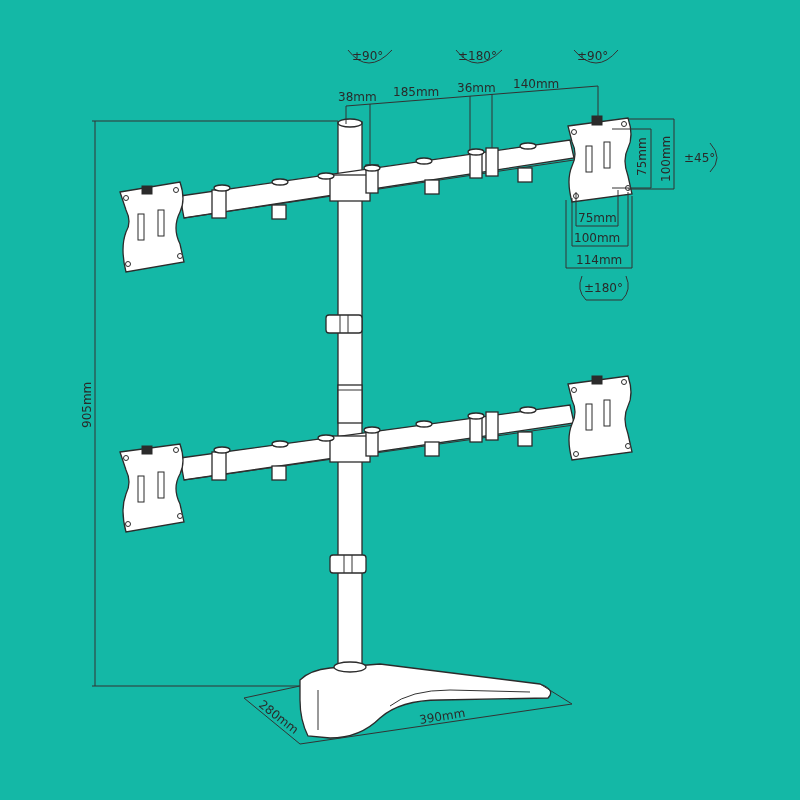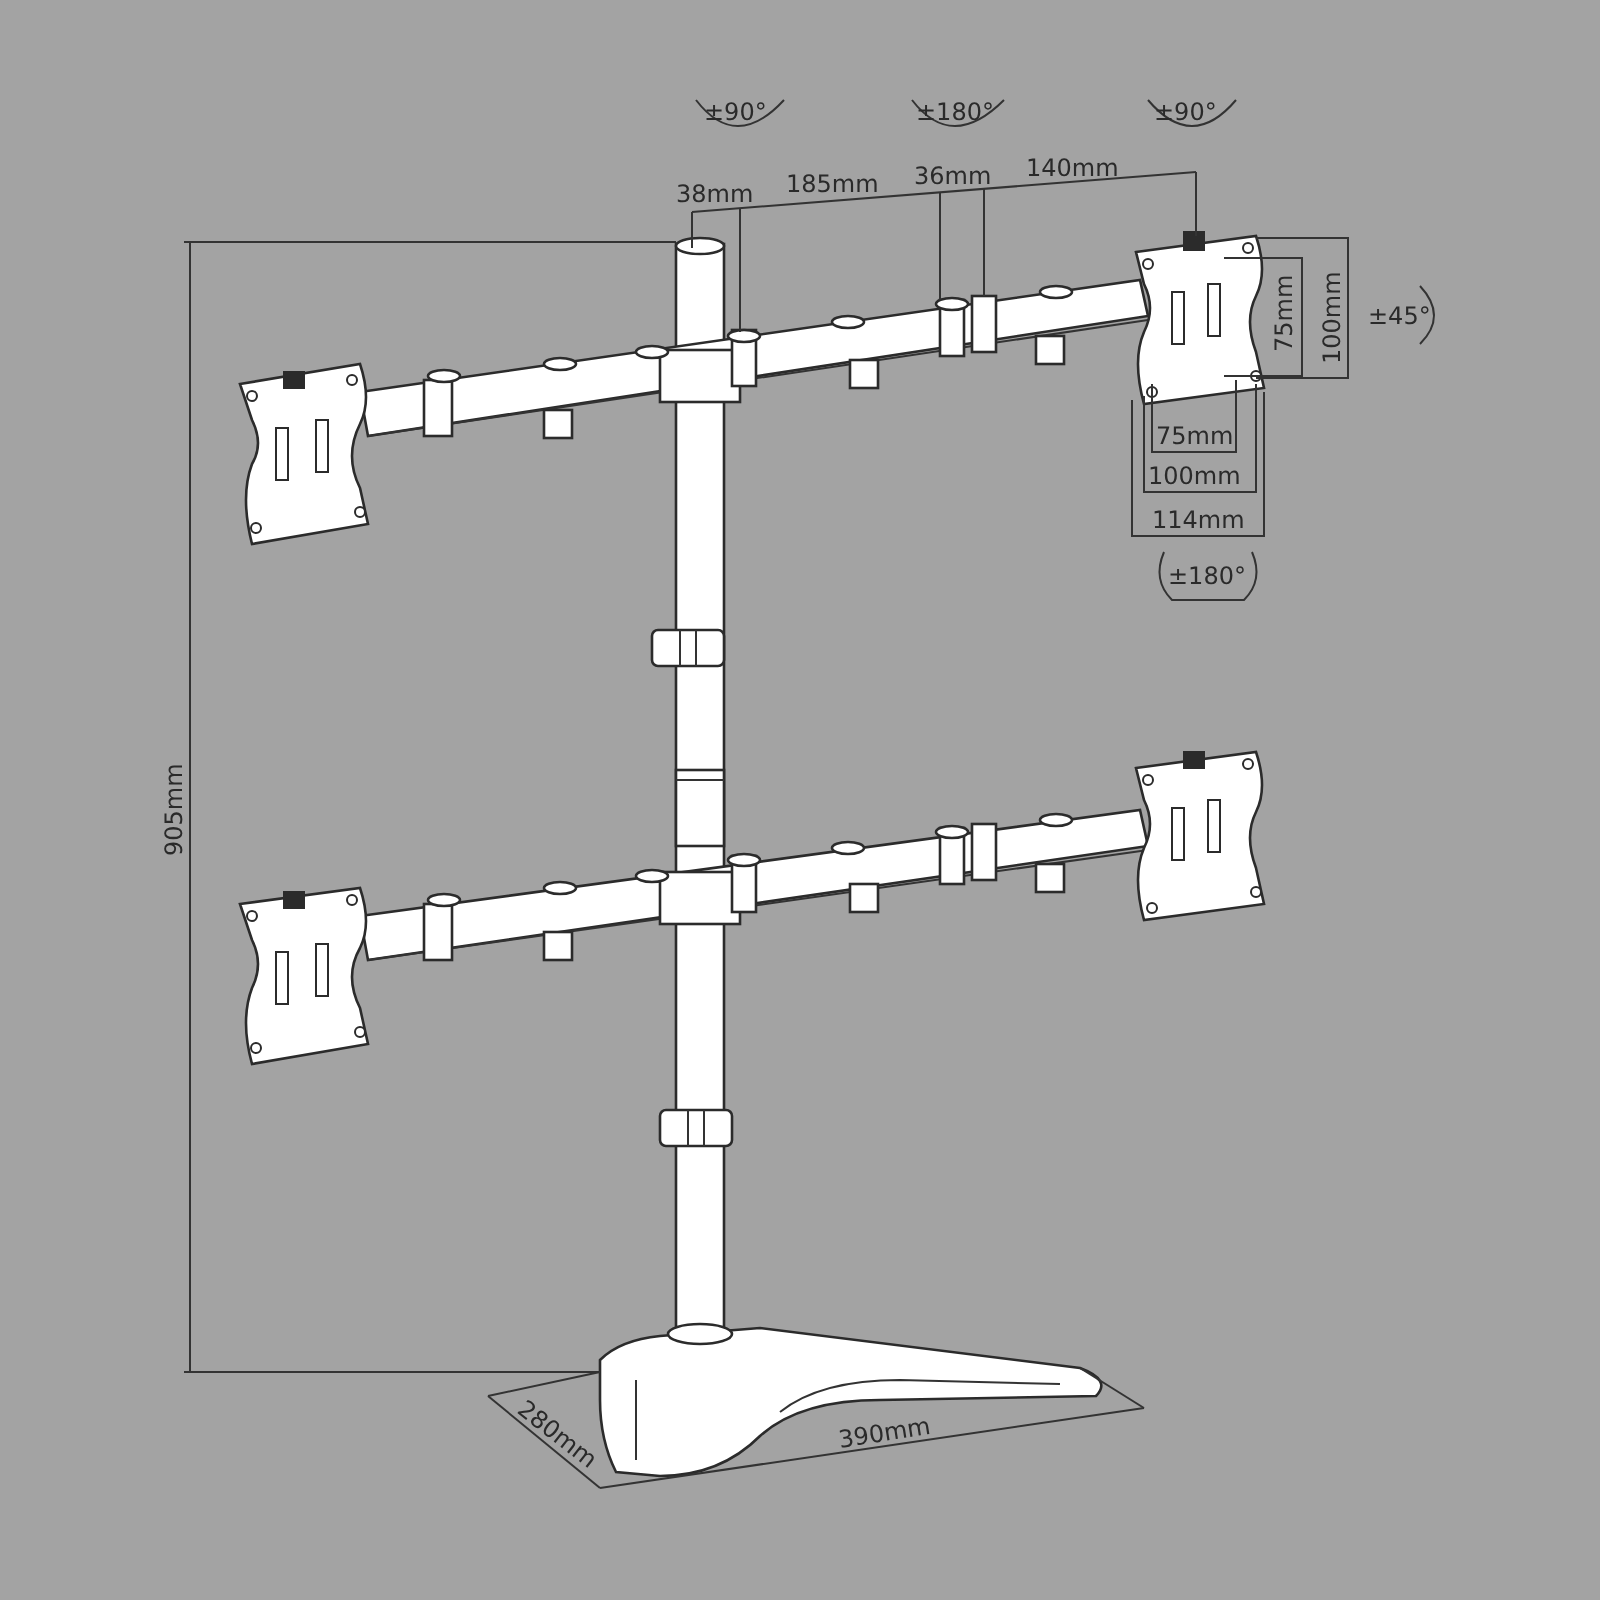--- a/index.html
+++ b/index.html
@@ -1,16 +1,16 @@
 <!DOCTYPE html>
 <html><head>
 <meta charset="utf-8">
 <style>
   html, body { margin: 0; padding: 0; background: #ffffff; }
-  .canvas { position: relative; width: 800px; height: 800px; overflow: hidden; background: #a3a3a3; }
+  .canvas { position: relative; width: 800px; height: 800px; overflow: hidden; background: #14b8a6; }
   svg { position: absolute; left: 0; top: 0; }
   .lbl { font-family: "DejaVu Sans", sans-serif; font-size: 12px; fill: #2a2a2a; }
   .ln { stroke: #333; stroke-width: 1; fill: none; }
   .part { stroke: #2b2b2b; stroke-width: 1.3; fill: #ffffff; }
   .dark { fill: #2b2b2b; stroke: #2b2b2b; }
   .hole { fill: #ffffff; stroke: #2b2b2b; stroke-width: 1; }
 </style>
 </head>
 <body>
 

